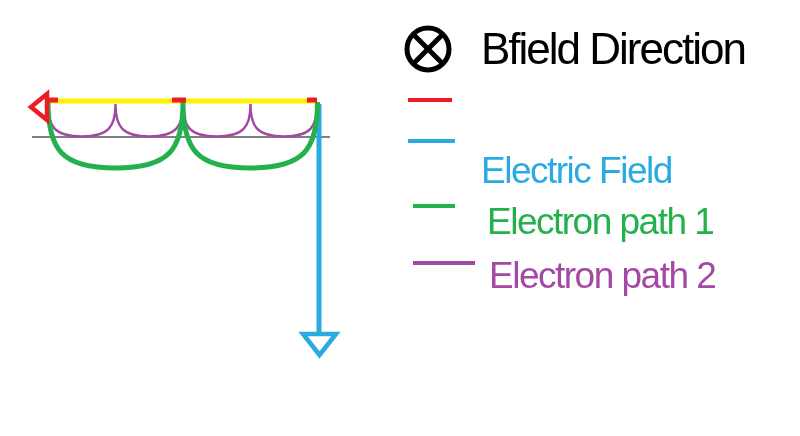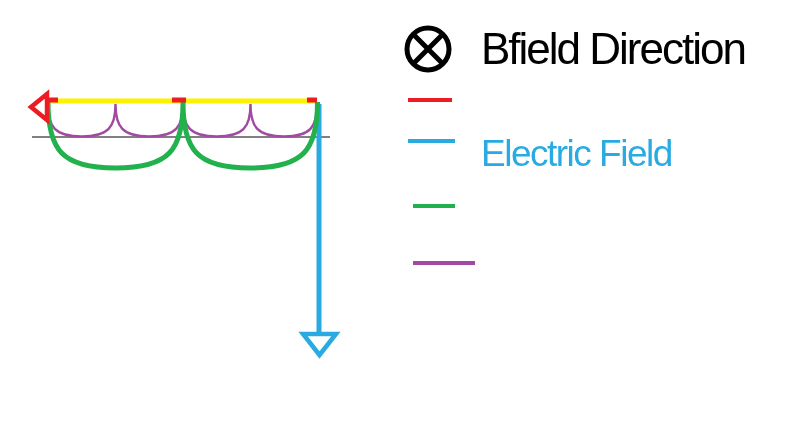--- a/index.html
+++ b/index.html
@@ -23,21 +23,21 @@
   }
   .lg-label {
     position: absolute;
     white-space: nowrap;
     line-height: 1;
     letter-spacing: -1.5px;
     font-size: 37px;
   }
   #lbl-bfield   { left: 481px; top: 27px;  font-size: 44px; letter-spacing: -2px; color: var(--bfield); }
   #lbl-lorentz  { left: 475px; top: 80px;  color: var(--lorentz); }
-  #lbl-electric { left: 481px; top: 135px; color: var(--electric); }
+  #lbl-electric { left: 481px; top: 152px; color: var(--electric); }
   #lbl-path1    { left: 487px; top: 203px; color: var(--path1); }
   #lbl-path2    { left: 489px; top: 257px; color: var(--path2); }
 
   .s-plate  { stroke: var(--plate); }
   .s-base   { stroke: var(--baseline); }
   .s-red    { stroke: var(--lorentz); }
   .s-blue   { stroke: var(--electric); }
   .s-green  { stroke: var(--path1); }
   .s-purple { stroke: var(--path2); }
   .s-black  { stroke: var(--bfield); }
@@ -87,13 +87,15 @@
       <line x1="413" y1="64" x2="443" y2="34" class="s-black" stroke-width="5"></line>
     </g>
     <line x1="408" y1="100" x2="452" y2="100" class="s-red" stroke-width="4"></line>
     <line x1="408" y1="141" x2="455" y2="141" class="s-blue" stroke-width="4"></line>
     <line x1="413" y1="206" x2="455" y2="206" class="s-green" stroke-width="4"></line>
     <line x1="413" y1="263" x2="475" y2="263" class="s-purple" stroke-width="4"></line>
   </svg>
 
   <div class="lg-label" id="lbl-bfield">Bfield Direction</div>
   <div class="lg-label" id="lbl-electric">Electric Field</div>
+  <div class="lg-label" id="lbl-path1">Electron path 1</div>
+  <div class="lg-label" id="lbl-path2">Electron path 2</div>
 </div>
 
 </body></html>

